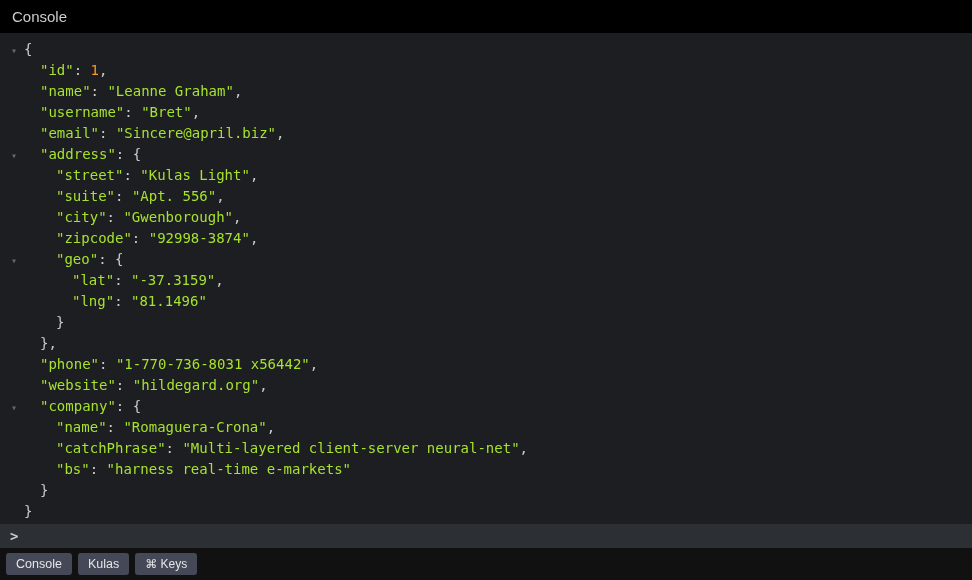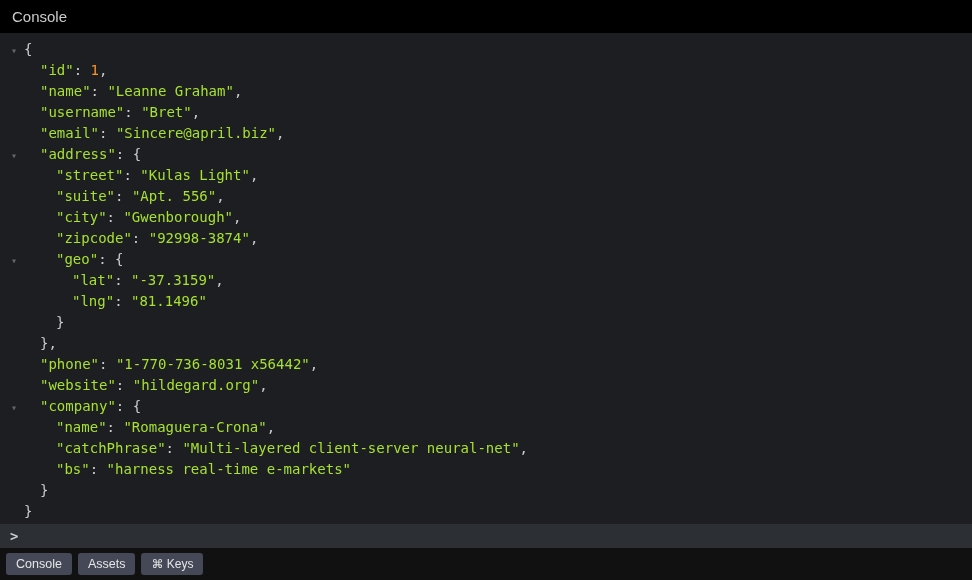--- a/index.html
+++ b/index.html
@@ -210,18 +210,18 @@
 
 <div class="prompt-row">
   <span>&gt;</span>
 </div>
 
 <div class="bottom-bar">
   <button class="btn">
       <span>Console</span>
     </button>
   <button class="btn">
-      <span>Assets</span>
+      <span>Kulas</span>
     </button>
   <button class="btn">
       <span class="cmd-sym">⌘ Keys</span>
     </button>
 </div>
 
 </body></html>

